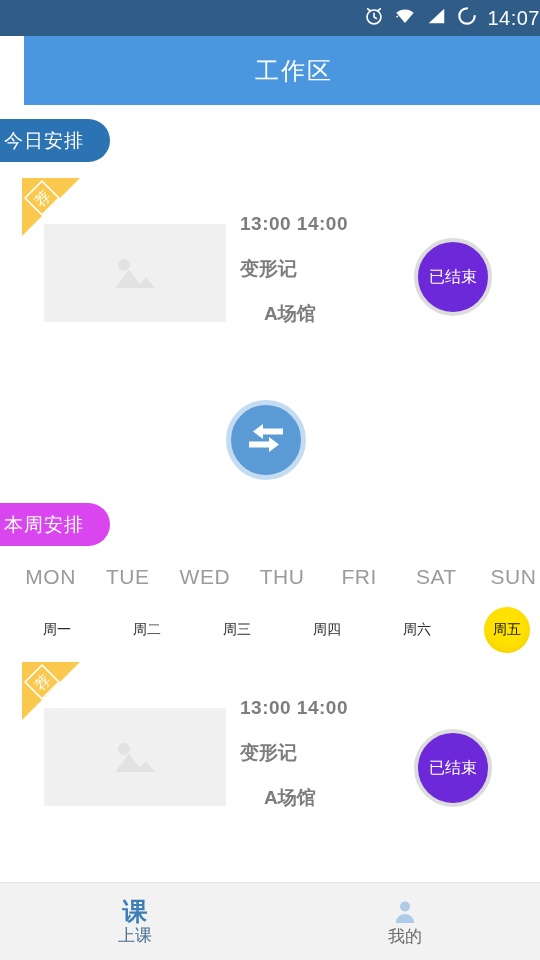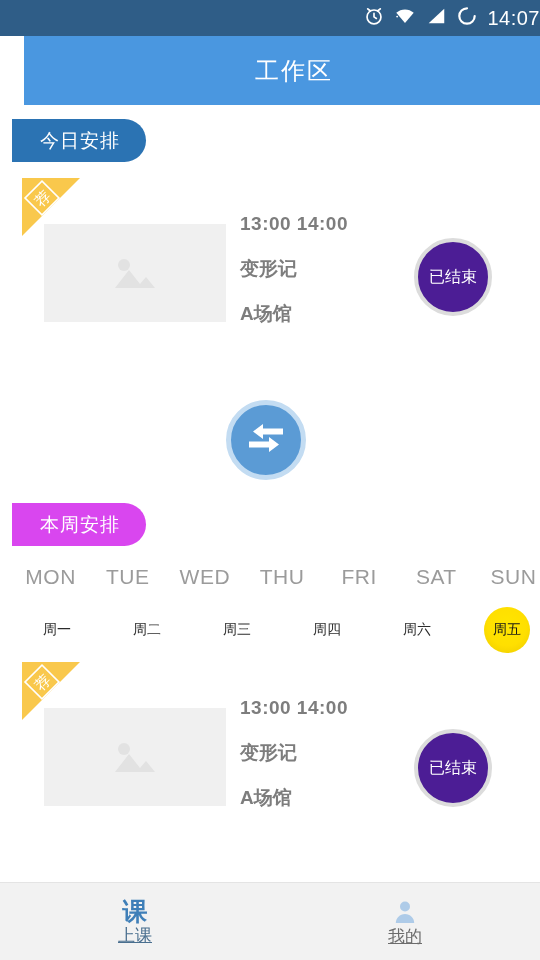--- a/index.html
+++ b/index.html
@@ -22,23 +22,23 @@
 
   
   .appbar{
     position:absolute; top:36px; left:0; width:540px; height:69px;
     background:#4a97e0; display:flex; align-items:center; justify-content:center;margin-left:24px;
   }
   .appbar-title{ color:#fff; font-size:24px; letter-spacing:2px; }
 
   
   .pill{
-    position:absolute; left:12px; height:43px;
+    position:absolute; left:0; height:43px;
     border-top-right-radius:22px; border-bottom-right-radius:22px;
-    display:flex; align-items:center; padding-left:28px; padding-right:26px;
+    display:flex; align-items:center; padding-left:4px; padding-right:26px;
     color:#ffffff; font-size:19px; letter-spacing:1px;
   }
   .pill-today{ top:119px; background:#2b73b3; }
   .pill-week { top:503px; background:#d946ef; }
 
   
   .card{ position:absolute; left:0; width:540px; }
   .card-today{ top:178px; height:180px; }
   .card-week { top:662px; height:180px; }
 
@@ -48,27 +48,27 @@
   .ribbon svg{ display:block; }
 
   .thumb{
     position:absolute; left:44px; top:46px; width:182px; height:98px;
     background:#f0f0f0; display:flex; align-items:center; justify-content:center;
   }
   .thumb svg{ display:block; }
 
   .info{ position:absolute; left:240px; top:36px; }
   .info .line{ color:#7d7d7d; font-size:19px; line-height:1; margin-bottom:26px;font-weight:bold; }
-  .info .line:last-child{ margin-bottom:0; }
+  .info .line:last-child{ margin-bottom:0;margin-left:24px; }
   .info .time{ letter-spacing:.5px; }
 
   .status-badge{
     position:absolute; left:414px; top:238px;
     width:78px; height:78px; border-radius:50%;
-    background:#4c1d95; border:4px solid #dcdcdc;
+    background:#6d28d9; border:4px solid #dcdcdc;
     display:flex; align-items:center; justify-content:center;
     color:#ffffff; font-size:16px;font-family:Liberation Mono, monospace;
   }
   .badge-today{ top:238px; }
   .badge-week { top:729px; }
 
   
   .swap{
     position:absolute; left:226px; top:400px;
     width:80px; height:80px; border-radius:50%;
@@ -93,21 +93,21 @@
 
   
   .bottomnav{
     position:absolute; left:0; bottom:0; width:540px; height:78px;
     background:#f2f2f2; border-top:1px solid #e4e4e4;
     display:flex;
   }
   .navitem{ flex:1; display:flex; flex-direction:column;
             align-items:center; justify-content:center; gap:3px; }
   .nav-glyph{ font-size:25px; line-height:1; color:#3f7fb8; font-weight:bold; }
-  .nav-label{ font-size:17px; color:#6c6c6c; line-height:1;text-decoration:underline; }
+  .nav-label{ font-size:17px; color:#6c6c6c; line-height:1; }
   .navitem.active .nav-label{ color:#4a6f8f; }
   .nav-person svg{ display:block; }
 </style>
 </head>
 <body>
 
 <div id="app">
 
   <div class="statusbar">
     <span class="sb-icon">

